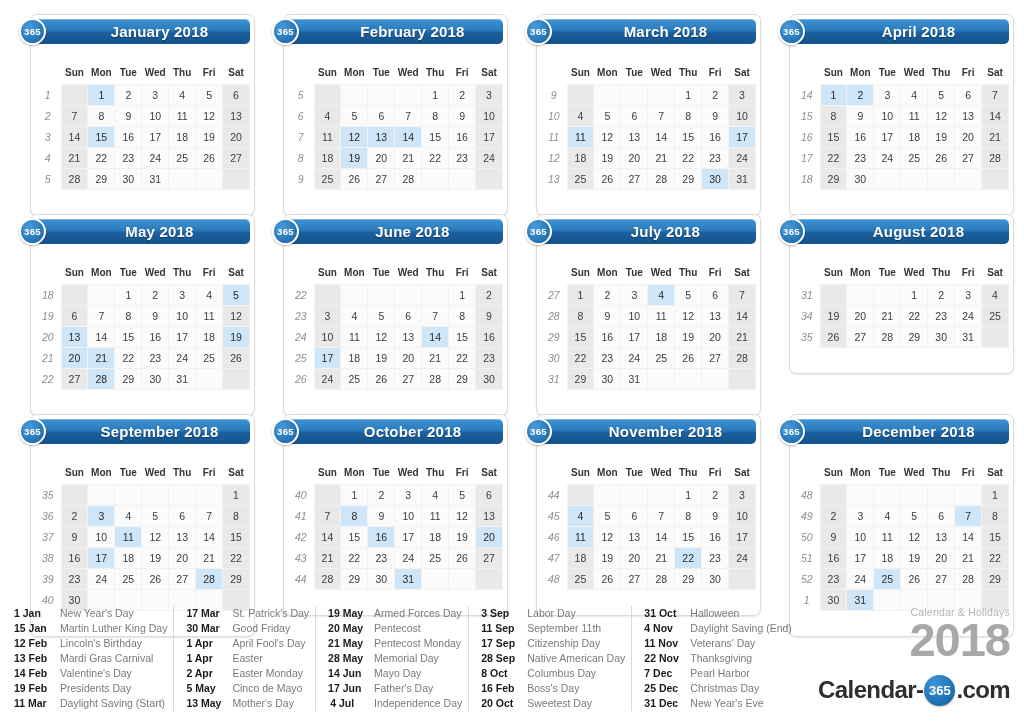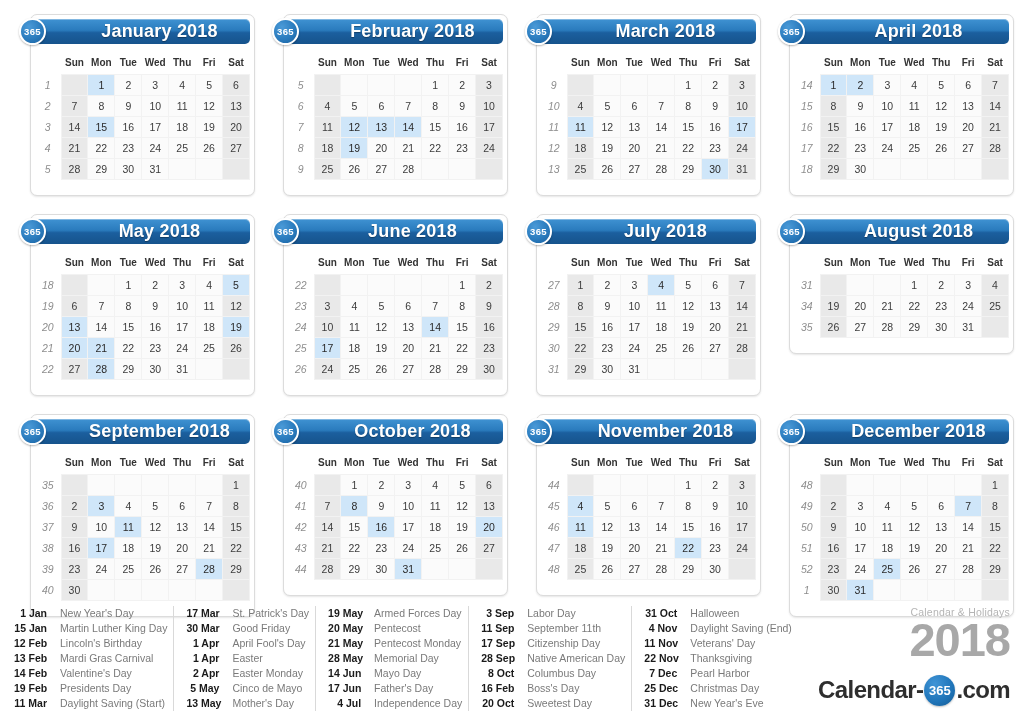--- a/index.html
+++ b/index.html
@@ -44,21 +44,21 @@
     margin: 4px 4px 0 4px;
     border-radius: 5px;
     background: linear-gradient(to bottom, #3f92d2 0%, #2a7bbd 45%, #1b5f9e 55%, #16538c 100%);
     box-shadow: inset 0 1px 0 rgba(255,255,255,0.35);
     display: flex;
     align-items: center;
     justify-content: center;
   }
   .month-title {
     color: #ffffff;
-    font-size: 18px;
+    font-size: 15px;
     font-weight: bold;
     letter-spacing: 0.2px;
     text-shadow: 0 1px 1px rgba(0,0,0,0.35);
     padding-left: 16px;
     margin-left: 18px;
   }
   .badge365 {
     position: absolute;
     left: -16px;
     top: -1px;
@@ -73,21 +73,21 @@
     display: flex;
     align-items: center;
     justify-content: center;
     letter-spacing: 0.3px;
     z-index: 3;
   }
 
   table.cal {
     border-collapse: collapse;
     width: calc(100% - 8px);
-    margin: 8px 4px;
+    margin: 18px 4px;
     table-layout: fixed;
   }
   table.cal th, table.cal td {
     text-align: center;
     font-size: 10.5px;
     height: 21px;
     padding: 0;
   }
   table.cal th.dow {
     color: #333333;
@@ -141,21 +141,21 @@
     height: 15px;
     line-height: 15px;
     white-space: nowrap;
   }
   .legend-date {
     font-size: 10.5px;
     font-weight: bold;
     color: #1a1a1a;
     width: 46px;
     text-align: right;
-    padding-right: 13px;
+    padding-right: 20px;
     flex: 0 0 46px;
   }
   .legend-name {
     font-size: 10.5px;
     color: #7a7a7a;
   }
 
   
   .brand {
     position: absolute;

